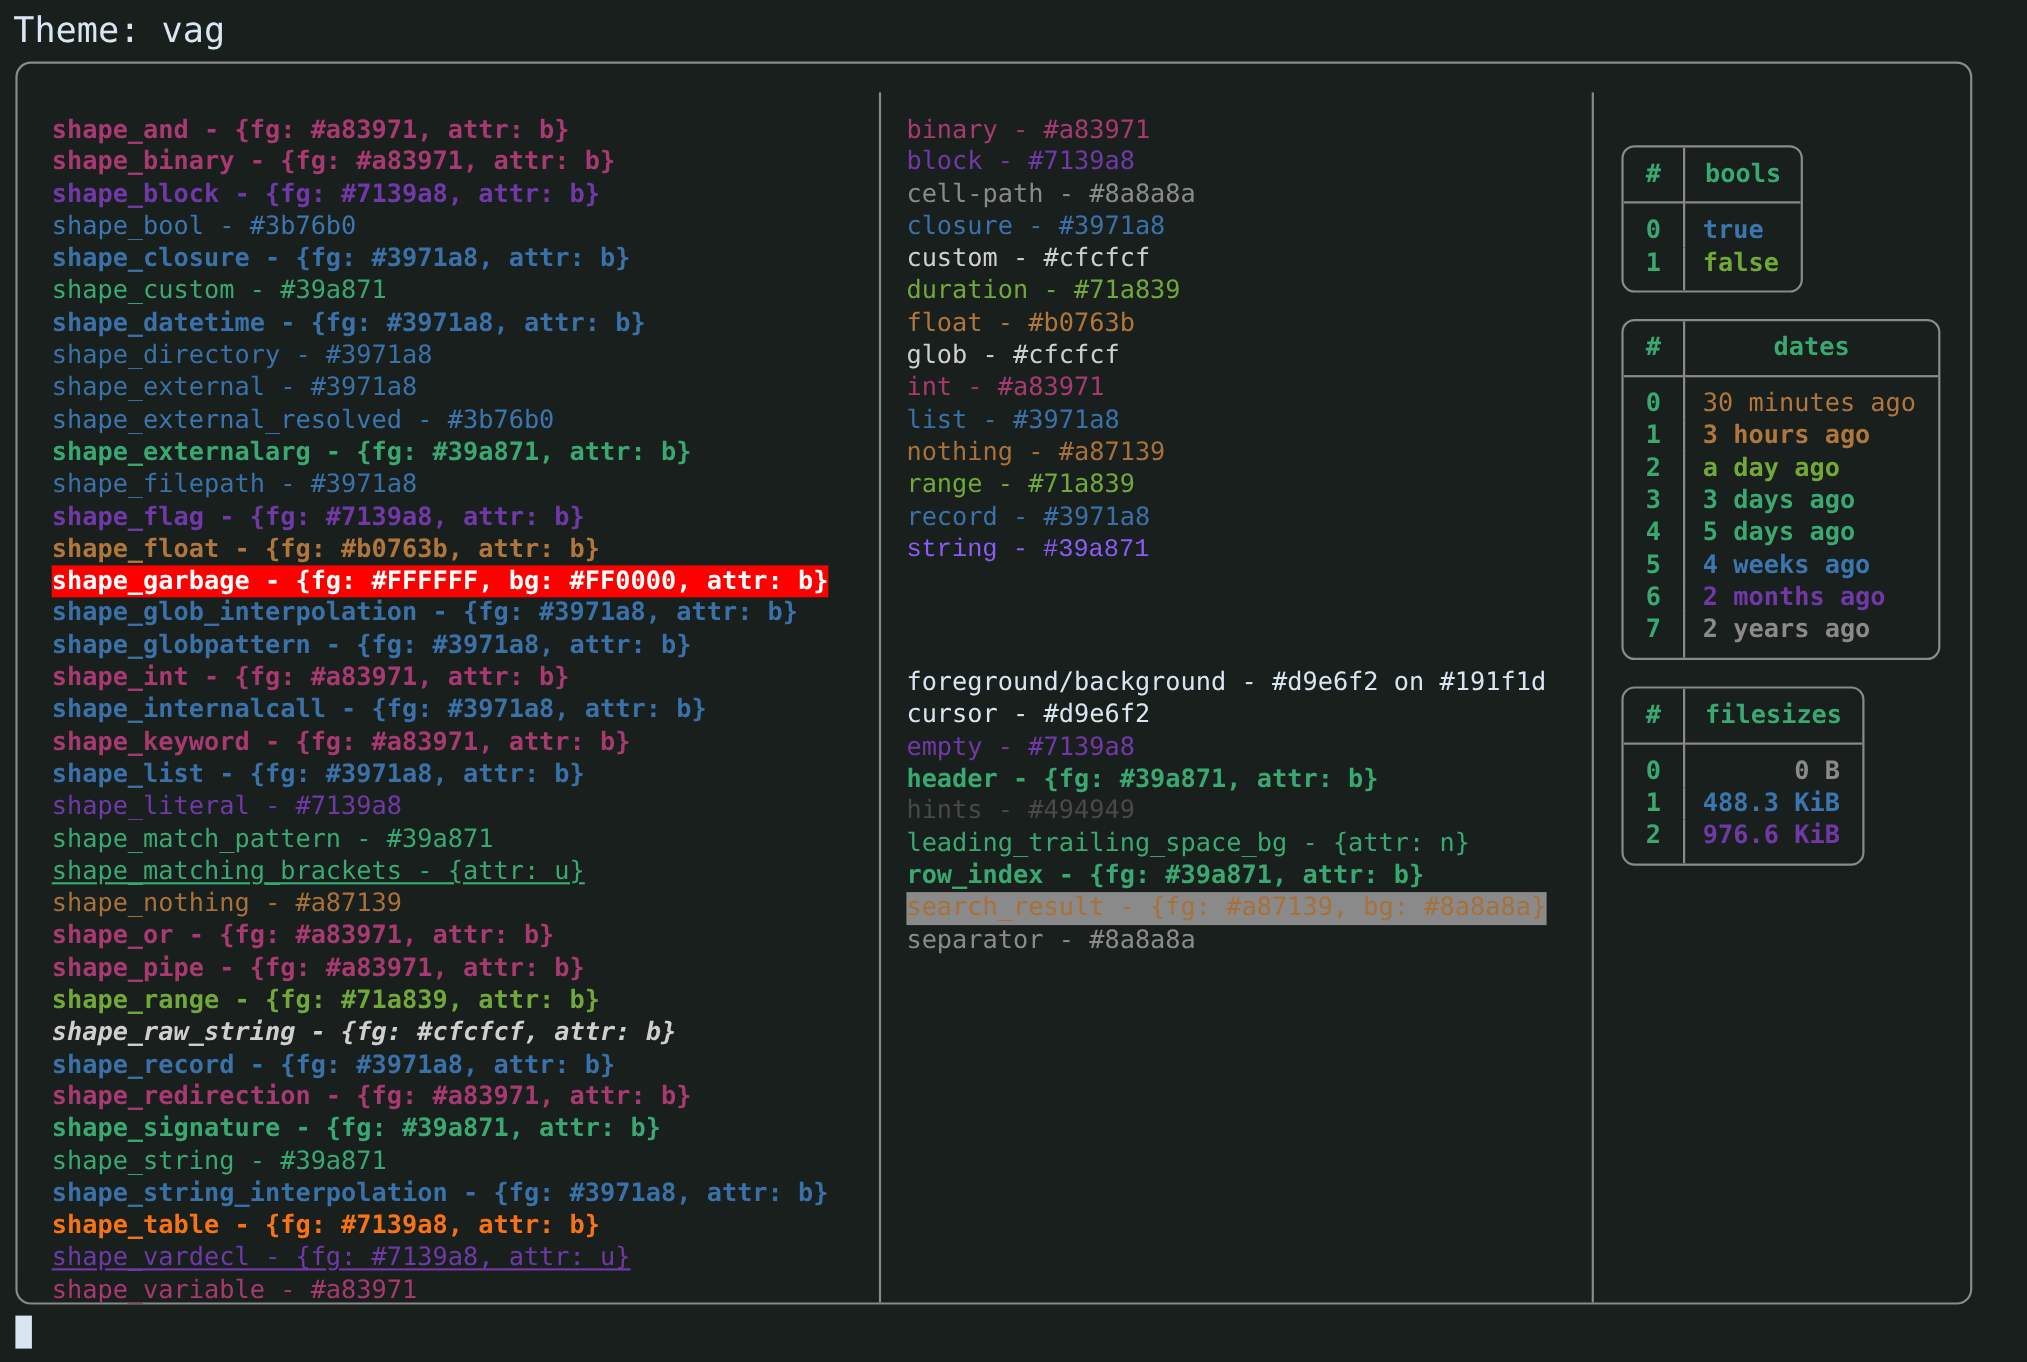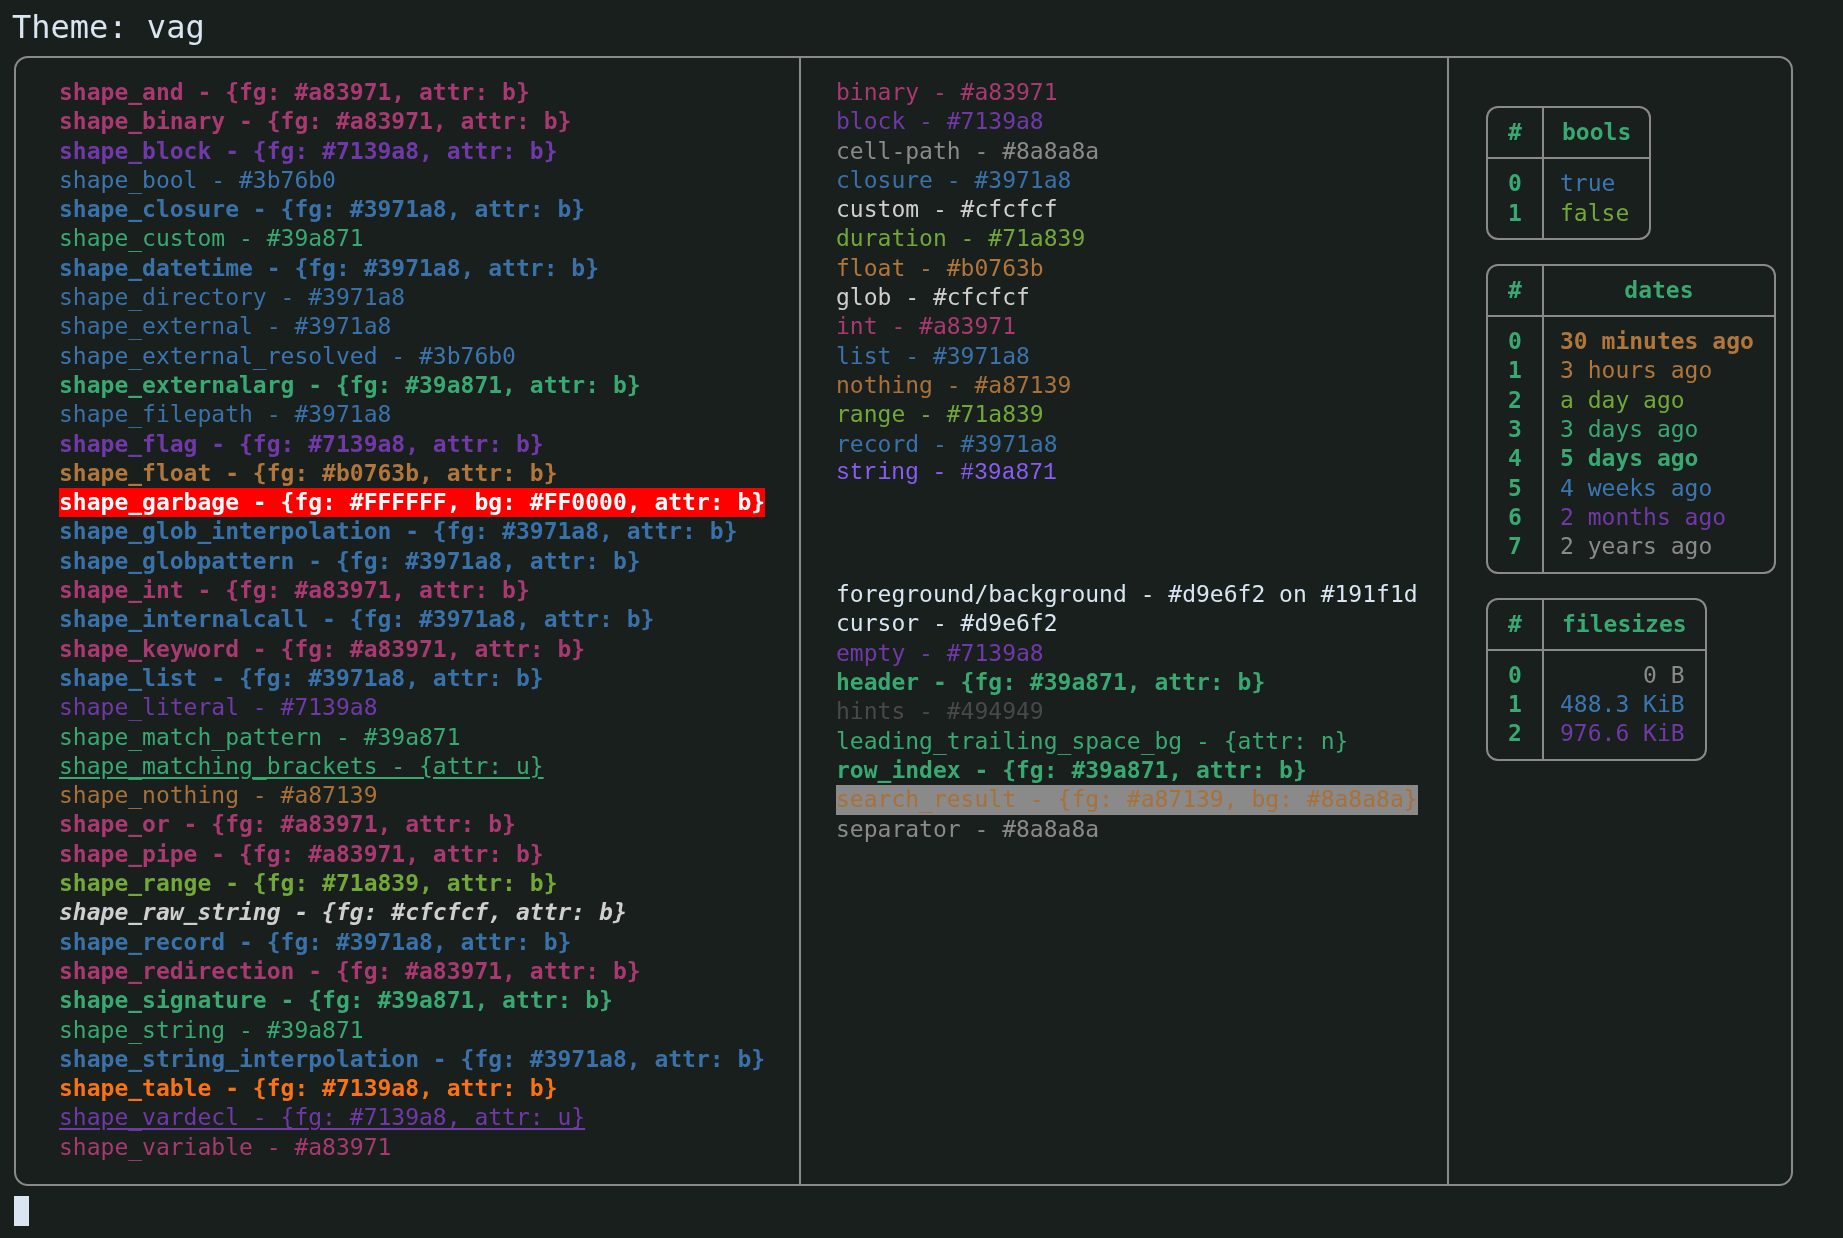--- a/index.html
+++ b/index.html
@@ -35,21 +35,22 @@
     left: 14px; top: 56px;
     width: 1779px; height: 1130px;
     border: 2px solid #8a8a8a;
     border-radius: 14px;
     display: flex;
     flex-direction: row;
     background: #191f1d;
   }
   .col {
     position: relative;
-    padding: 16px 0 0 15px;
+    padding: 16px 0 0 3px;
+    margin-top: 26px;
   }
   .col-left { width: 785px; border-right: 2px solid #8a8a8a; }
   .col-mid  { width: 648px; border-right: 2px solid #8a8a8a; }
   .col-right{ flex: 1 1 auto; }
 
   .lines {
     padding-left: 28px;
     padding-top: 4px;
   }
   .line {
@@ -80,21 +81,21 @@
     background: #191f1d;
     border-collapse: separate;
     border-spacing: 0;
     overflow: hidden;
   }
   .nu-table td, .nu-table th {
     font-size: 23px;
     line-height: 29.3px;
     padding: 0 14px;
     white-space: pre;
-    font-weight: normal;
+    font-weight: bold;
     text-align: left;
   }
   .nu-table thead th {
     padding-top: 10px;
     padding-bottom: 10px;
     color: #39a871;
     font-weight: bold;
     border-bottom: 2px solid #8a8a8a;
     text-align: center;
   }
@@ -224,21 +225,21 @@
           <table class="nu-table">
             <thead>
               <tr>
                 <th class="hash-col">#</th>
                 <th>dates</th>
               </tr>
             </thead>
             <tbody>
               <tr>
                 <td class="idx">0</td>
-                <td class="val" style="color: rgb(176, 118, 59); font-weight: bold;">30 minutes ago</td>
+                <td class="val" style="color: rgb(176, 118, 59); font-weight: normal;">30 minutes ago</td>
               </tr>
               <tr>
                 <td class="idx">1</td>
                 <td class="val" style="color: rgb(176, 118, 59);">3 hours ago</td>
               </tr>
               <tr>
                 <td class="idx">2</td>
                 <td class="val" style="color: rgb(113, 168, 57);">a day ago</td>
               </tr>
               <tr>

